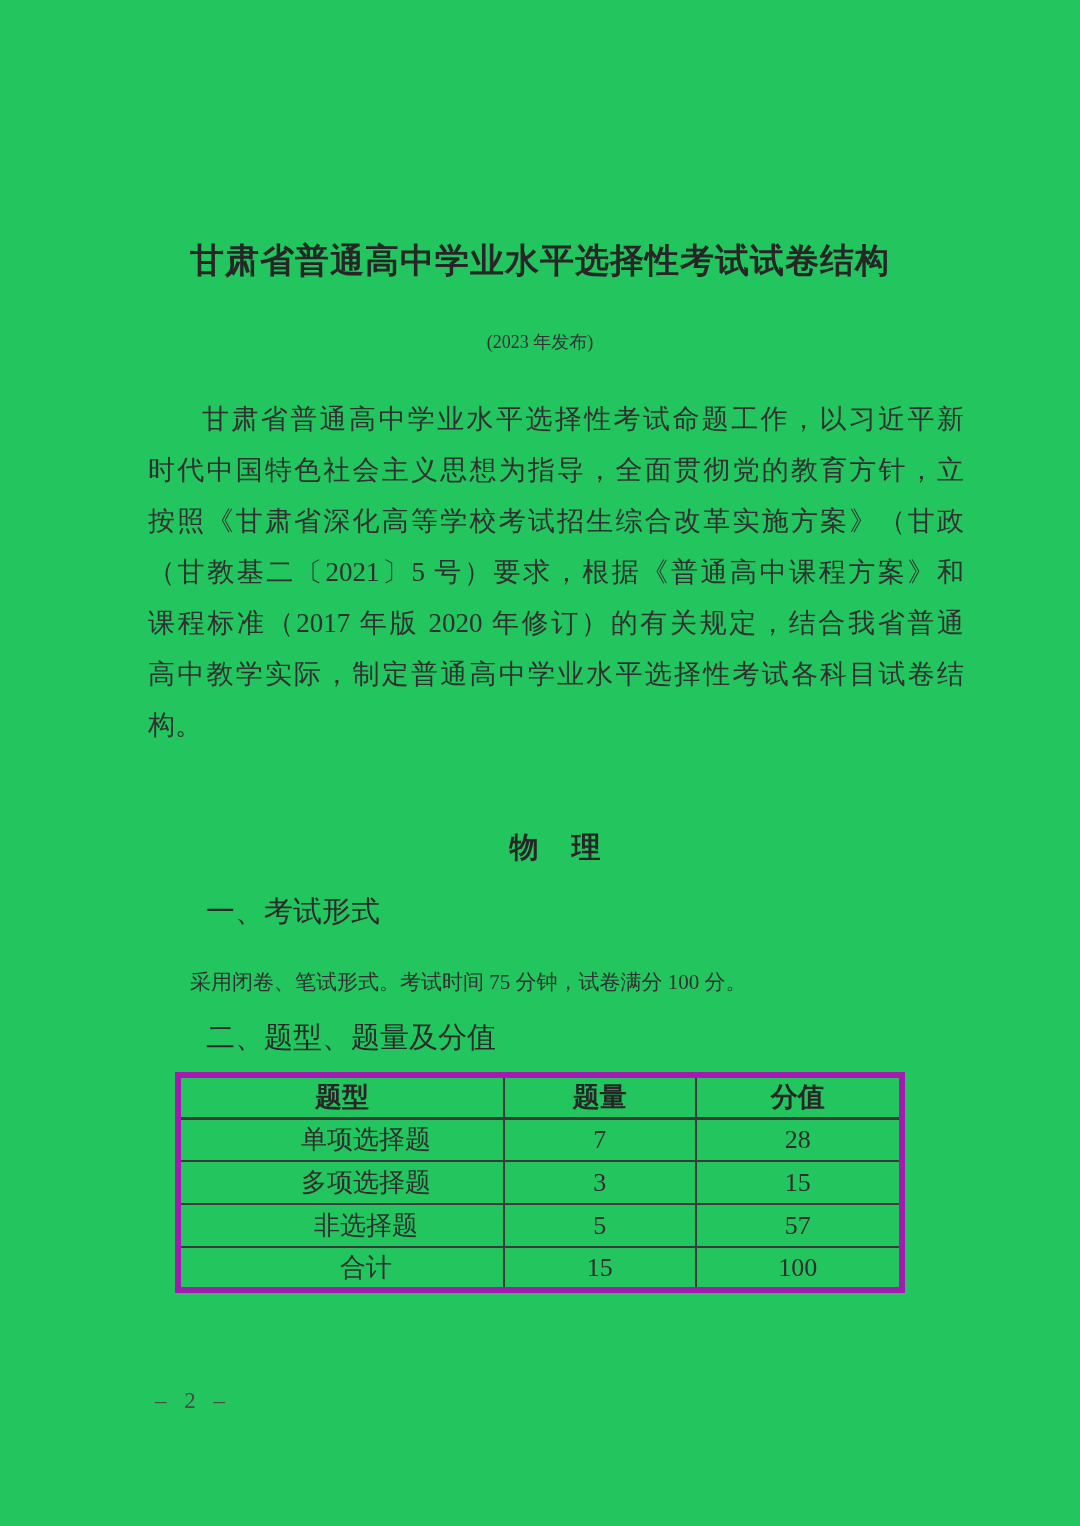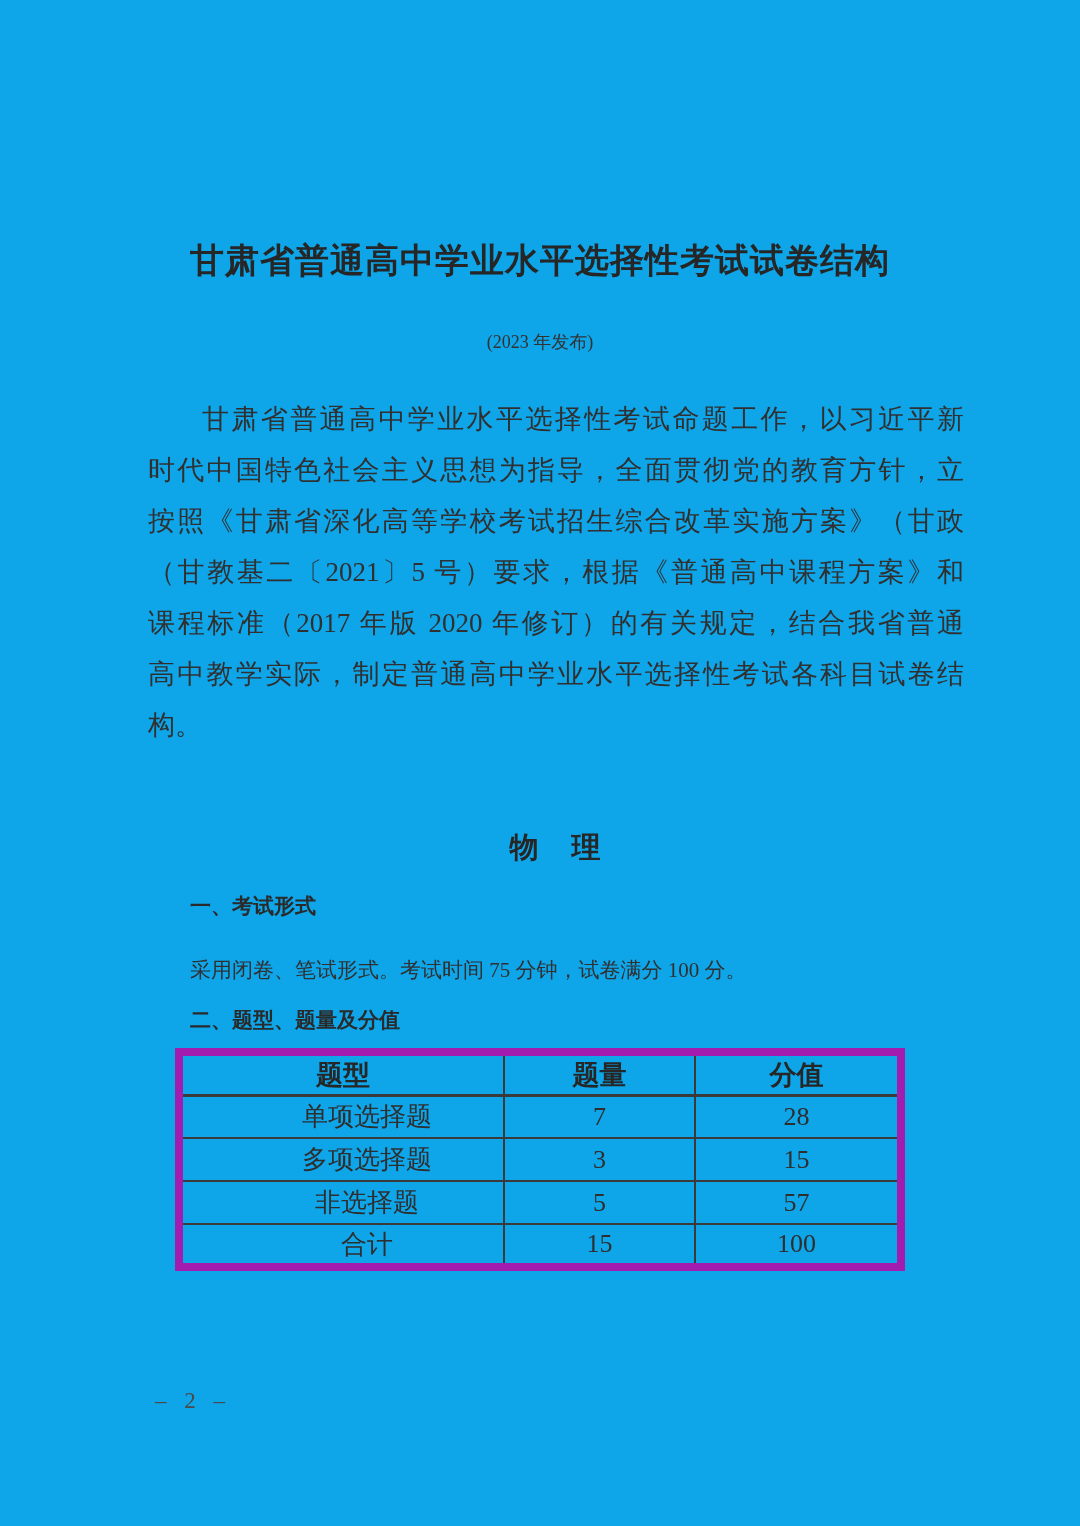--- a/index.html
+++ b/index.html
@@ -2,21 +2,21 @@
 <html><head>
 <meta charset="utf-8">
 <style>
   * { box-sizing: border-box; }
   html, body { margin: 0; padding: 0; background: #e8e8e8; }
   .page {
     position: relative;
     width: 1080px;
     height: 1526px;
     margin: 0 auto;
-    background: #0ea5e9;
+    background: #22c55e;
     color: #2e2e2e;
     font-family: "Liberation Serif", "DejaVu Serif", serif;
     overflow: hidden;
   }
   .doc-title {
     margin: 0;
     padding-top: 238px;
     text-align: center;
     font-family: "Liberation Sans", "DejaVu Sans", sans-serif;
     font-weight: bold;
@@ -52,22 +52,22 @@
     font-family: "Liberation Sans", "DejaVu Sans", sans-serif;
     font-weight: bold;
     font-size: 29px;
     letter-spacing: 2px;
     color: #262626;
   }
   .sec-head {
     margin-top: 24px;
     text-indent: 2em;
     font-family: "Liberation Sans", "DejaVu Sans", sans-serif;
-    font-weight: bold;
-    font-size: 21px;
+    font-weight: normal;
+    font-size: 29px;
     color: #2a2a2a;
   }
   .sec-body {
     margin-top: 36px;
     text-indent: 2em;
     font-size: 21px;
     color: #303030;
   }
   .sec-head.second { margin-top: 22px; }
   table.qtable {
@@ -77,21 +77,21 @@
     border-collapse: collapse;
     table-layout: fixed;
   }
   table.qtable th, table.qtable td {
     border: 2px solid #3a3a3a;
     height: 43px;
     text-align: center;
     vertical-align: middle;
     padding: 0;
   }
-  table.qtable { border: 8px solid #a21caf; }
+  table.qtable { border: 6px solid #a21caf; }
   table.qtable th {
     font-family: "Liberation Sans", "DejaVu Sans", sans-serif;
     font-weight: bold;
     font-size: 27px;
     border-bottom-width: 3px;
     color: #262626;
   }
   table.qtable td.label {
     font-family: "Liberation Sans", "DejaVu Sans", sans-serif;
     font-weight: normal;

